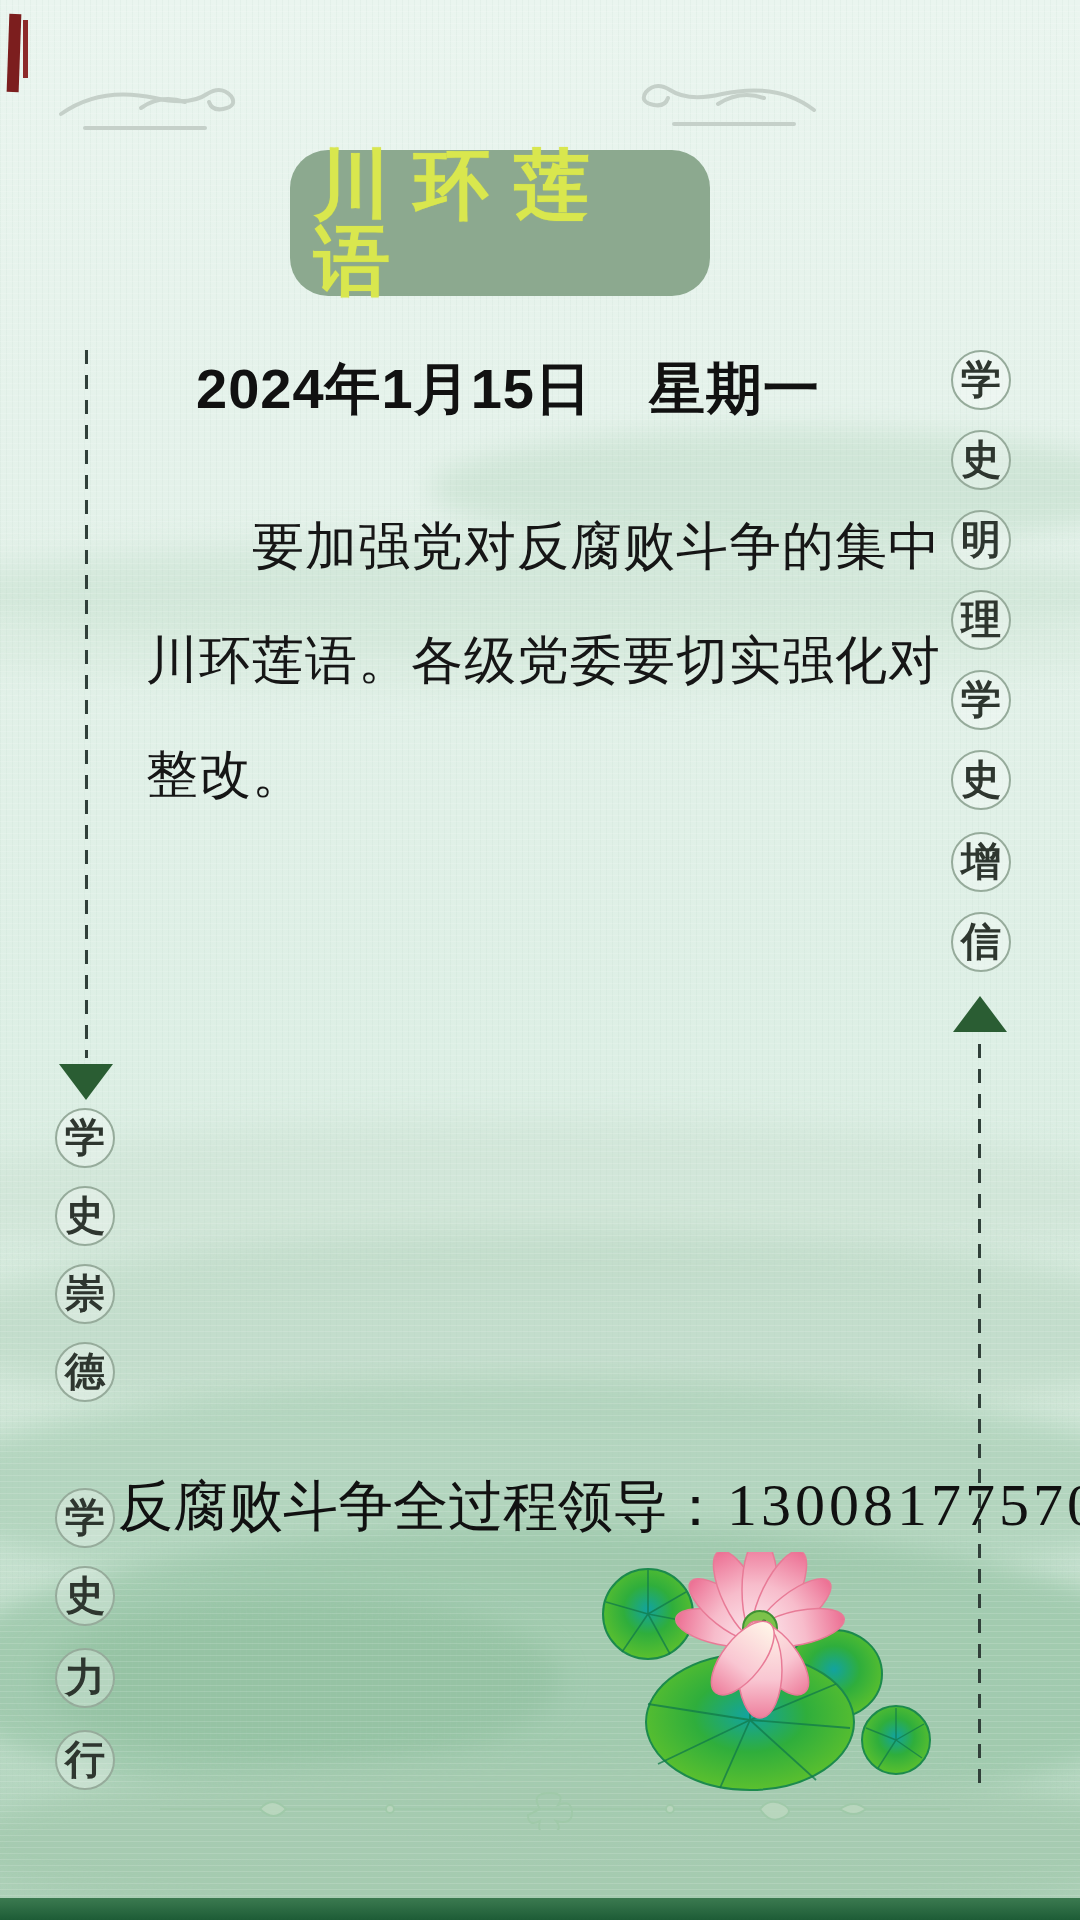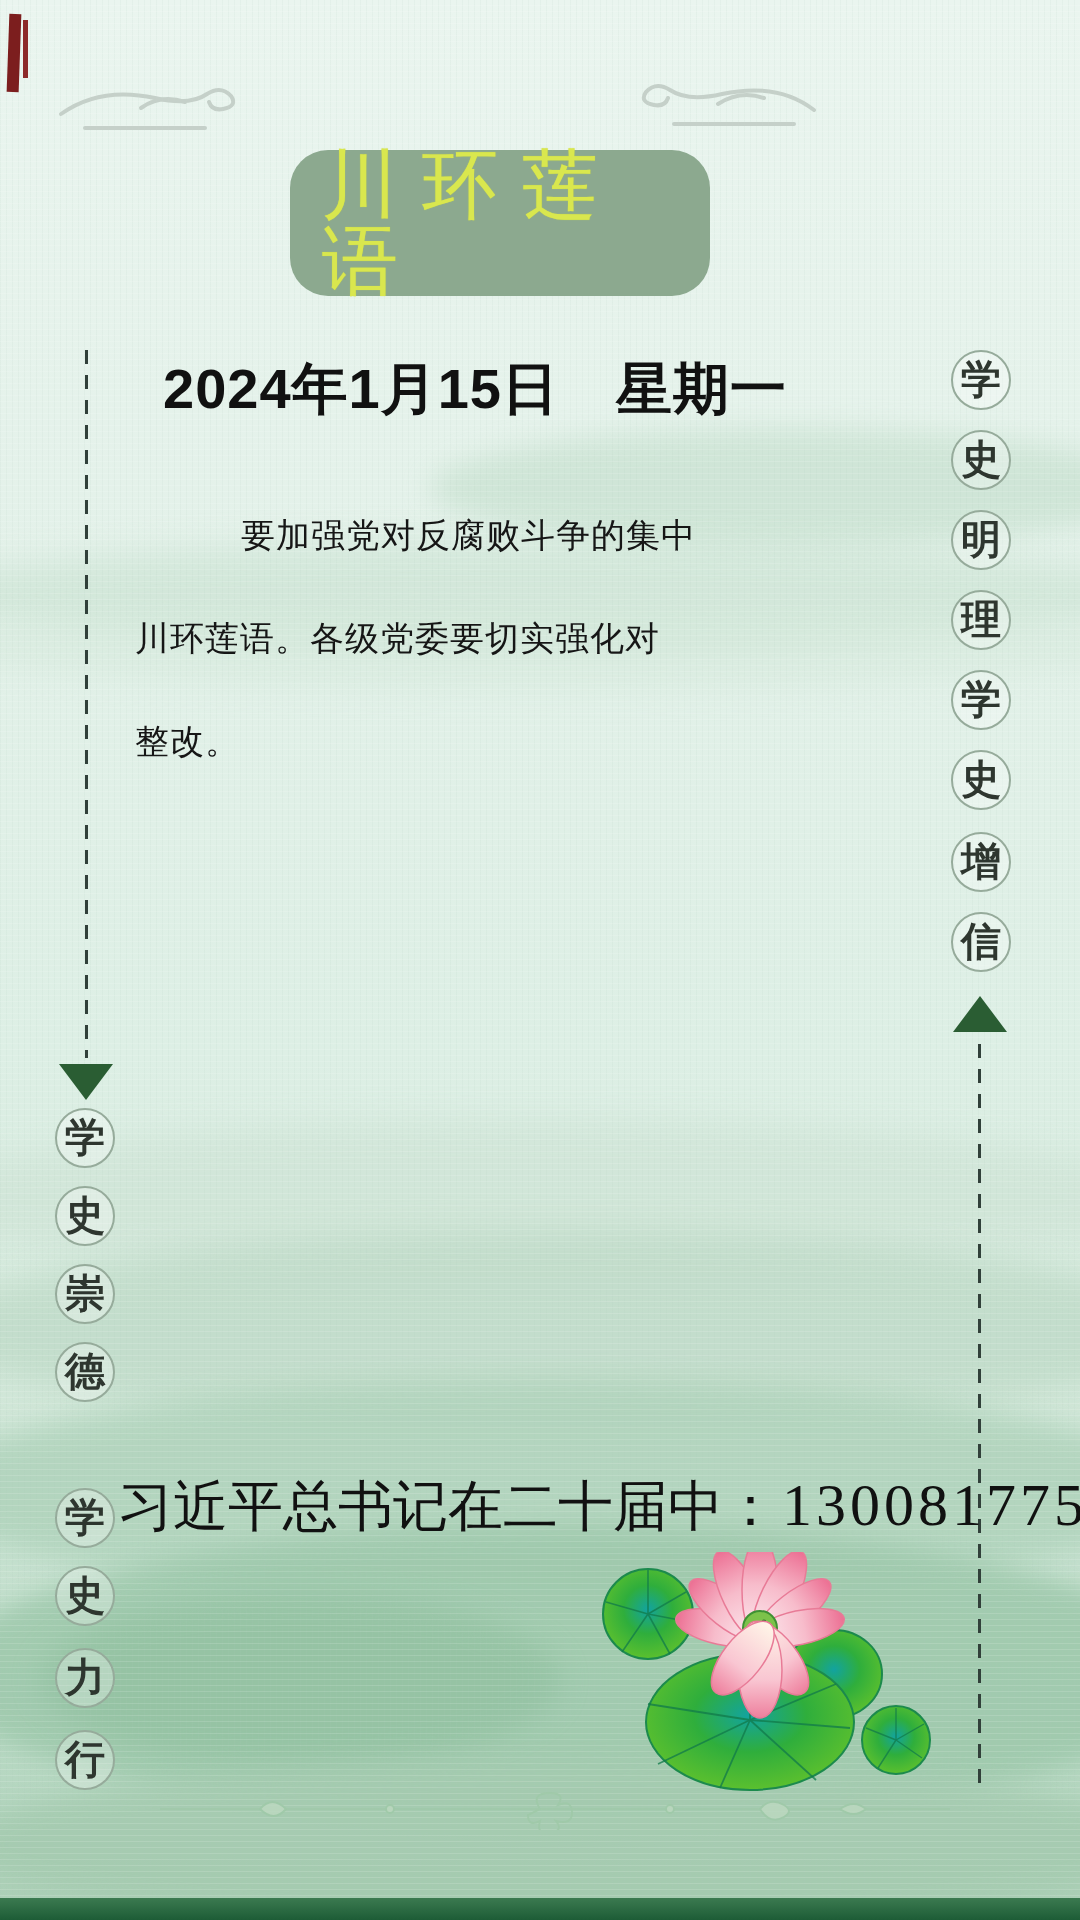--- a/index.html
+++ b/index.html
@@ -17,32 +17,32 @@
   .mist{position:absolute;border-radius:50%;pointer-events:none;}
   .bottom-strip{position:absolute;left:0;bottom:0;width:1080px;height:22px;
     background:linear-gradient(180deg,#3b7a50,#1d5c36);}
   .red-mark{position:absolute;background:#7c1e1e;}
   .cloud{position:absolute;}
   .badge{
     position:absolute;left:290px;top:150px;width:420px;height:146px;
     background:#8ca98f;border-radius:38px;display:flex;align-items:center;justify-content:center;
   }
   .badge-title{
-    font-family:"Liberation Sans","DejaVu Sans",sans-serif;font-weight:400;
-    font-size:76px;color:#d9e74e;letter-spacing:24px;padding-left:32px;line-height:1;
+    font-family:"Liberation Sans","DejaVu Sans",sans-serif;font-weight:700;
+    font-size:76px;color:#d9e74e;letter-spacing:24px;padding-left:24px;line-height:1;
     text-shadow:0 0 1px #cede3f;
   }
   .date-line{
-    position:absolute;left:130px;top:352px;width:690px;text-align:center;
+    position:absolute;left:130px;top:352px;width:690px;text-align:right;
     font-family:"Liberation Sans","DejaVu Sans",sans-serif;font-weight:700;
     font-size:56px;color:#111;letter-spacing:1px;white-space:nowrap;
   }
   .quote{position:absolute;left:135px;top:484px;width:790px;}
   .quote p{
-    margin:0;height:103px;line-height:103px;font-size:34px;color:#161616;
+    margin:11px;height:103px;line-height:103px;font-size:52px;color:#161616;
     letter-spacing:1px;white-space:nowrap;font-weight:500;
   }
   .quote p.indent-2{padding-left:106px;}
   .quote p.indent-dash{padding-left:80px;}
   .dash-line{position:absolute;width:3px;
     background:repeating-linear-gradient(to bottom,#31403a 0 14px,transparent 14px 25px);}
   .tri{position:absolute;width:0;height:0;}
   .tri-down{border-left:27px solid transparent;border-right:27px solid transparent;border-top:36px solid #2a5d33;}
   .tri-up{border-left:27px solid transparent;border-right:27px solid transparent;border-bottom:36px solid #2a5d33;}
   .circle{
@@ -120,21 +120,21 @@
   <div class="circle" style="left:55px;top:1108px;">学</div>
   <div class="circle" style="left:55px;top:1186px;">史</div>
   <div class="circle" style="left:55px;top:1264px;">崇</div>
   <div class="circle" style="left:55px;top:1342px;">德</div>
   <div class="circle" style="left:55px;top:1488px;">学</div>
   <div class="circle" style="left:55px;top:1566px;">史</div>
   <div class="circle" style="left:55px;top:1648px;">力</div>
   <div class="circle" style="left:55px;top:1730px;">行</div>
 
   <div class="contact">
-    <span class="lbl">习近平总书记在二十届中：</span>
+    <span class="lbl">反腐败斗争全过程领导：</span>
     <span class="num">13008177570</span>
   </div>
 
   <svg class="lotus" width="360" height="245" viewBox="0 0 360 245">
     <defs>
       <radialGradient id="leafG" cx="50%" cy="45%" r="60%">
         <stop offset="0%" stop-color="#12a3a0"></stop>
         <stop offset="45%" stop-color="#2fae3c"></stop>
         <stop offset="100%" stop-color="#63c32c"></stop>
       </radialGradient>

